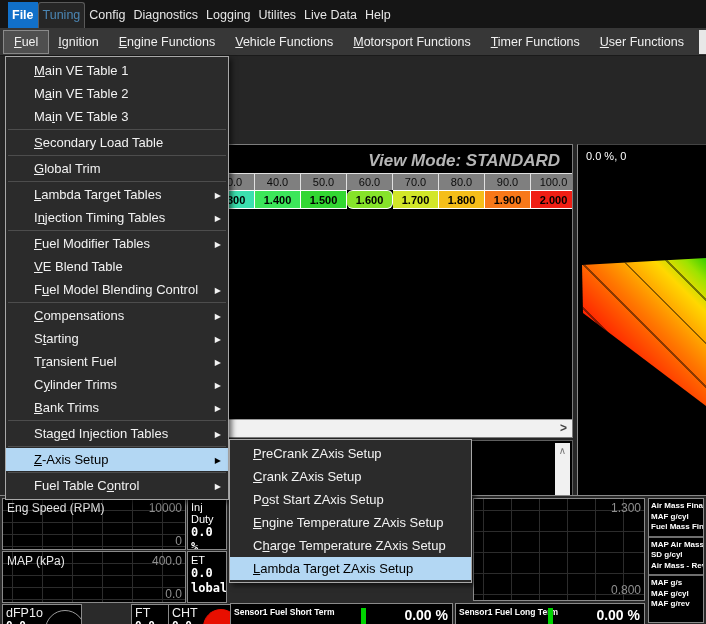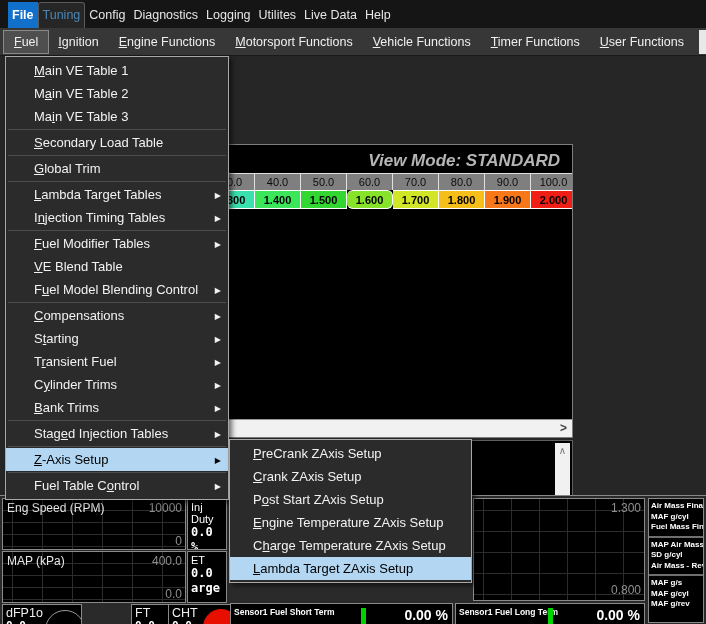--- a/index.html
+++ b/index.html
@@ -95,22 +95,22 @@
       <div class="tab plain">Logging</div>
       <div class="tab plain">Utilites</div>
       <div class="tab plain">Live Data</div>
       <div class="tab plain">Help</div>
     </div>
 
   <div id="menubar">
       <div class="mb active"><u>F</u>uel</div>
       <div class="mb"><u>I</u>gnition</div>
       <div class="mb"><u>E</u>ngine Functions</div>
+      <div class="mb"><u>V</u>ehicle Functions</div>
       <div class="mb"><u>M</u>otorsport Functions</div>
-      <div class="mb"><u>V</u>ehicle Functions</div>
       <div class="mb"><u>T</u>imer Functions</div>
       <div class="mb"><u>U</u>ser Functions</div>
       <div class="mb"><u>C</u>al Control</div>
     </div>
   <div id="toolbar-fragment"></div>
 
   <div id="workspace">
 
     <div id="table-panel">
       <div id="view-mode">View Mode: STANDARD</div>
@@ -139,20 +139,24 @@
       </div>
     </div>
 
     <div id="lower-panel">
       <div id="v-scroll">
         <div class="btn up">∧</div>
         <div class="btn down">∨</div>
       </div>
     </div>
 
+    <div id="surface-panel">
+      <div id="surface"></div>
+      <div id="surface-readout">0.0 %, 0</div>
+    </div>
 
   </div>
 
   <div id="bottom">
 
     <div class="bpanel graph" style="left:2px;top:2px;width:184px;height:52px;">
       <div class="glabel">Eng Speed (RPM)</div>
       <div class="gmax">10000</div>
       <div class="gmin">0</div>
     </div>
@@ -165,21 +169,21 @@
 
     <div class="bpanel graph" style="left:2px;top:55px;width:184px;height:52px;">
       <div class="glabel">MAP (kPa)</div>
       <div class="gmax">400.0</div>
       <div class="gmin">0.0</div>
     </div>
 
     <div class="bpanel tpanel" style="left:187px;top:55px;width:40px;height:52px;">
       <div>ET</div>
       <div class="mono">0.0</div>
-      <div class="mono">arge</div>
+      <div class="mono">lobal</div>
     </div>
 
     <div class="bpanel" style="left:2px;top:108px;width:80px;height:21px;">
       <div class="dlabel">dFP1o</div>
       <div class="dvalue">0.0</div>
       <div class="dial" style="left:42px;"></div>
     </div>
 
     <div class="bpanel" style="left:83px;top:108px;width:84px;height:21px;margin-left:48px;">
       <div class="dlabel">FT</div>

